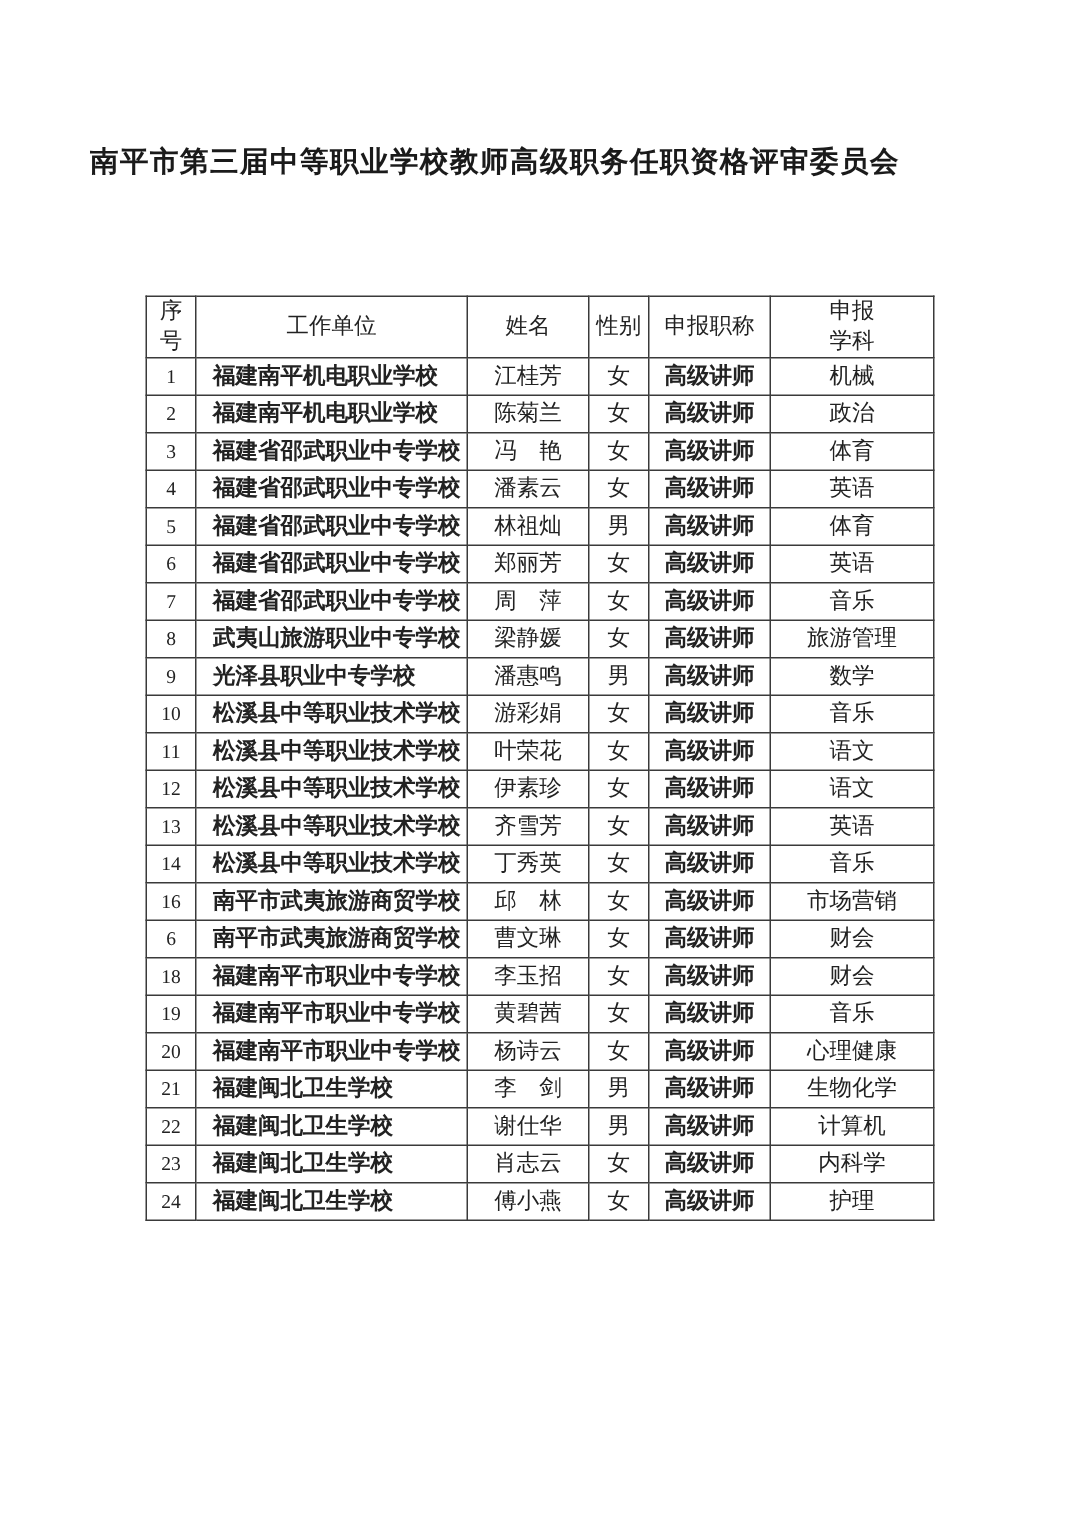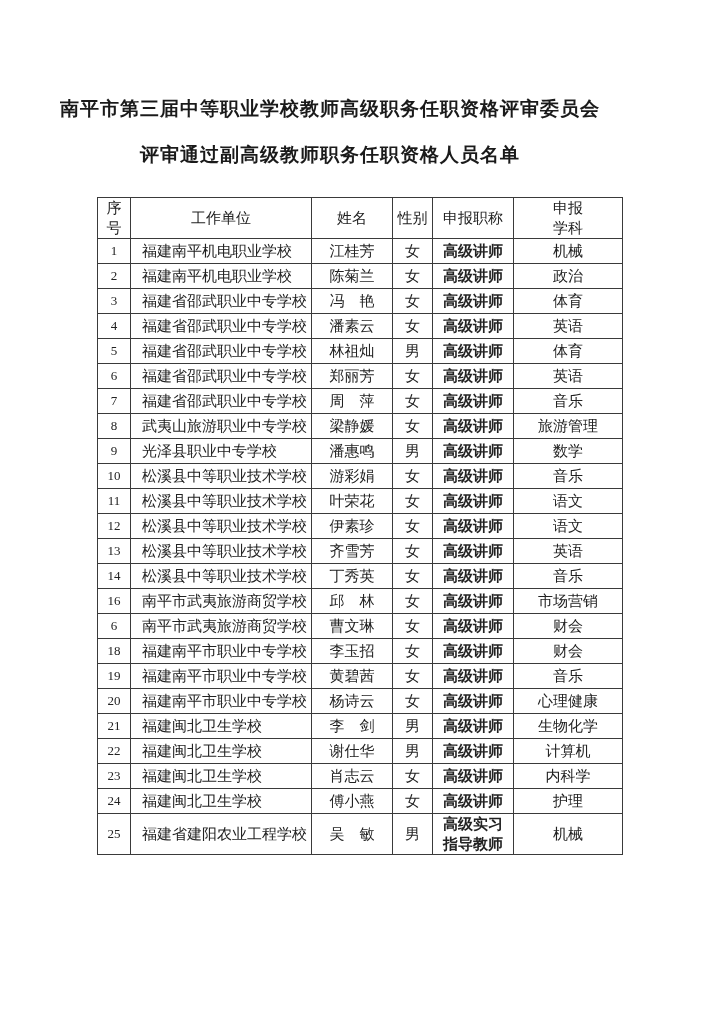--- a/index.html
+++ b/index.html
@@ -54,37 +54,37 @@
   }
   .col-num   { width: 33px; }
   .col-unit  { width: 181px; }
   .col-name  { width: 81px; }
   .col-sex   { width: 40px; }
   .col-title { width: 81px; }
   .col-subj  { width: 109px; }
   .doc-table td.cell-unit {
     text-align: left;
     padding-left: 11px;
+    font-weight: bold;
   }
   .doc-table td.cell-index {
     font-size: 13px;
   }
   .doc-table td.cell-title {
     white-space: pre-line;
     font-weight: bold;
   }
 </style>
 </head>
 <body>
 
 <div class="page">
 
   <div class="doc-title">
     <div>南平市第三届中等职业学校教师高级职务任职资格评审委员会</div>
-    <div>评审通过副高级教师职务任职资格人员名单</div>
   </div>
 
   <table class="doc-table">
     <colgroup>
       <col class="col-num">
       <col class="col-unit">
       <col class="col-name">
       <col class="col-sex">
       <col class="col-title">
       <col class="col-subj">
@@ -280,25 +280,16 @@
         <td class="cell-subj">内科学</td>
       </tr>
         <tr>
         <td class="cell-index">24</td>
         <td class="cell-unit">福建闽北卫生学校</td>
         <td class="cell-name">傅小燕</td>
         <td class="cell-sex">女</td>
         <td class="cell-title">高级讲师</td>
         <td class="cell-subj">护理</td>
       </tr>
-        <tr>
-        <td class="cell-index">25</td>
-        <td class="cell-unit">福建省建阳农业工程学校</td>
-        <td class="cell-name">吴　敏</td>
-        <td class="cell-sex">男</td>
-        <td class="cell-title">高级实习
-指导教师</td>
-        <td class="cell-subj">机械</td>
-      </tr>
       </tbody>
   </table>
 
 </div>
 
 </body></html>

